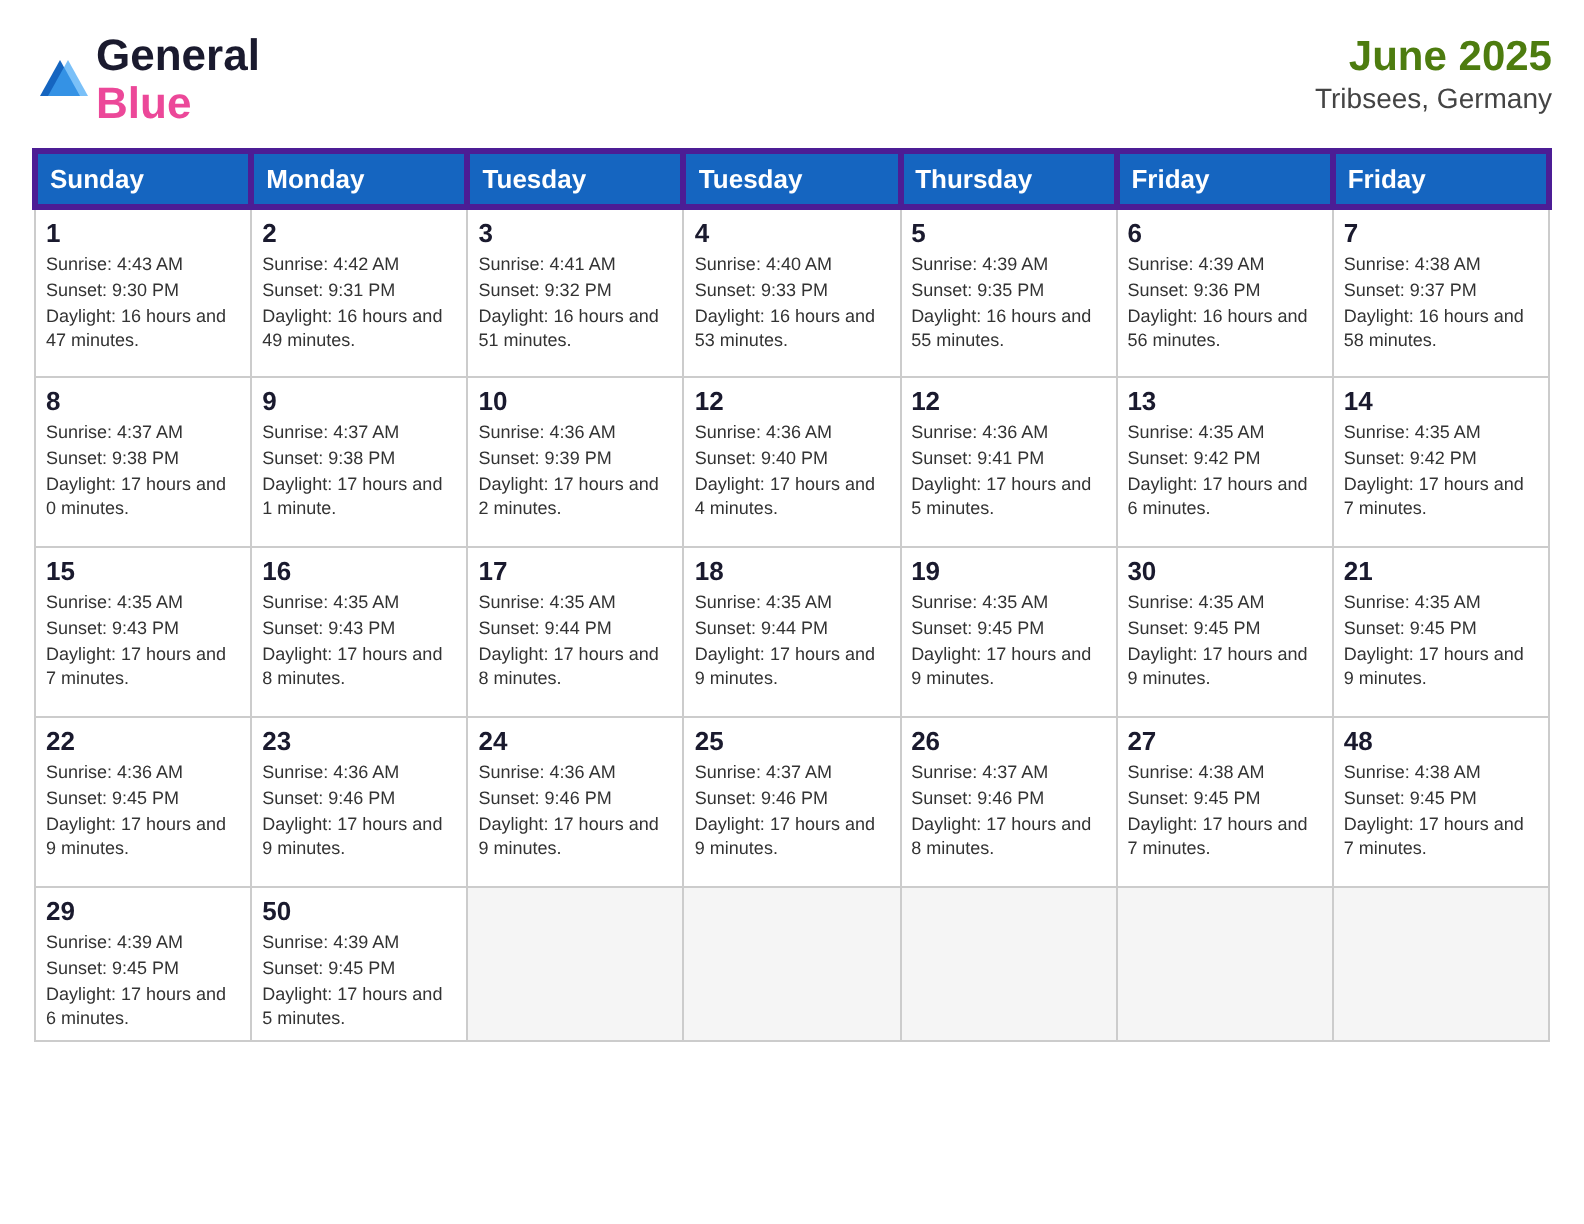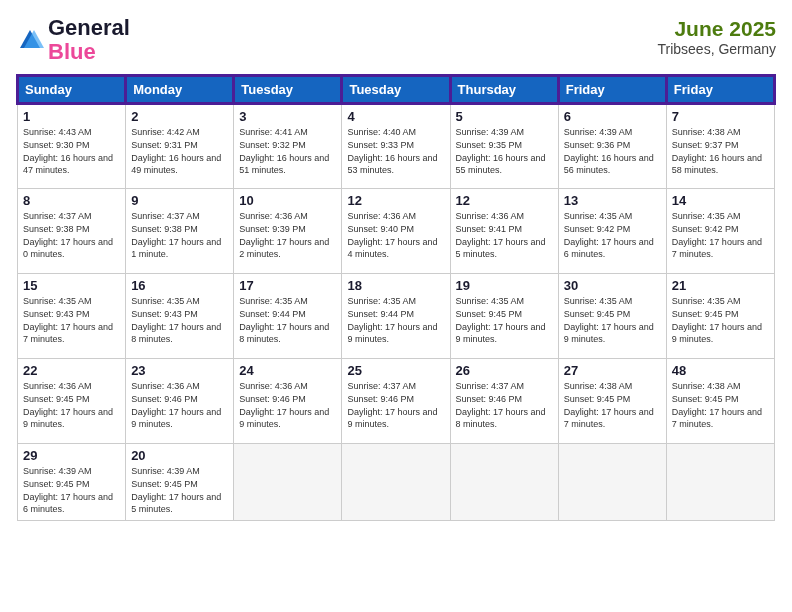--- a/index.html
+++ b/index.html
@@ -188,21 +188,21 @@
           <td><span class="day-num">26</span>
 <span class="day-info">Sunrise: 4:37 AM<br>Sunset: 9:46 PM<br>Daylight: 17 hours and 8 minutes.</span></td>
           <td><span class="day-num">27</span>
 <span class="day-info">Sunrise: 4:38 AM<br>Sunset: 9:45 PM<br>Daylight: 17 hours and 7 minutes.</span></td>
           <td><span class="day-num">48</span>
 <span class="day-info">Sunrise: 4:38 AM<br>Sunset: 9:45 PM<br>Daylight: 17 hours and 7 minutes.</span></td>
         </tr>
         <tr class="last-row">
           <td><span class="day-num">29</span>
 <span class="day-info">Sunrise: 4:39 AM<br>Sunset: 9:45 PM<br>Daylight: 17 hours and 6 minutes.</span></td>
-          <td><span class="day-num">20</span>
+          <td><span class="day-num">50</span>
 <span class="day-info">Sunrise: 4:39 AM<br>Sunset: 9:45 PM<br>Daylight: 17 hours and 5 minutes.</span></td>
           <td class="empty"></td>
           <td class="empty"></td>
           <td class="empty"></td>
           <td class="empty"></td>
           <td class="empty"></td>
         </tr>
       </tbody>
   </table>
 </div>

